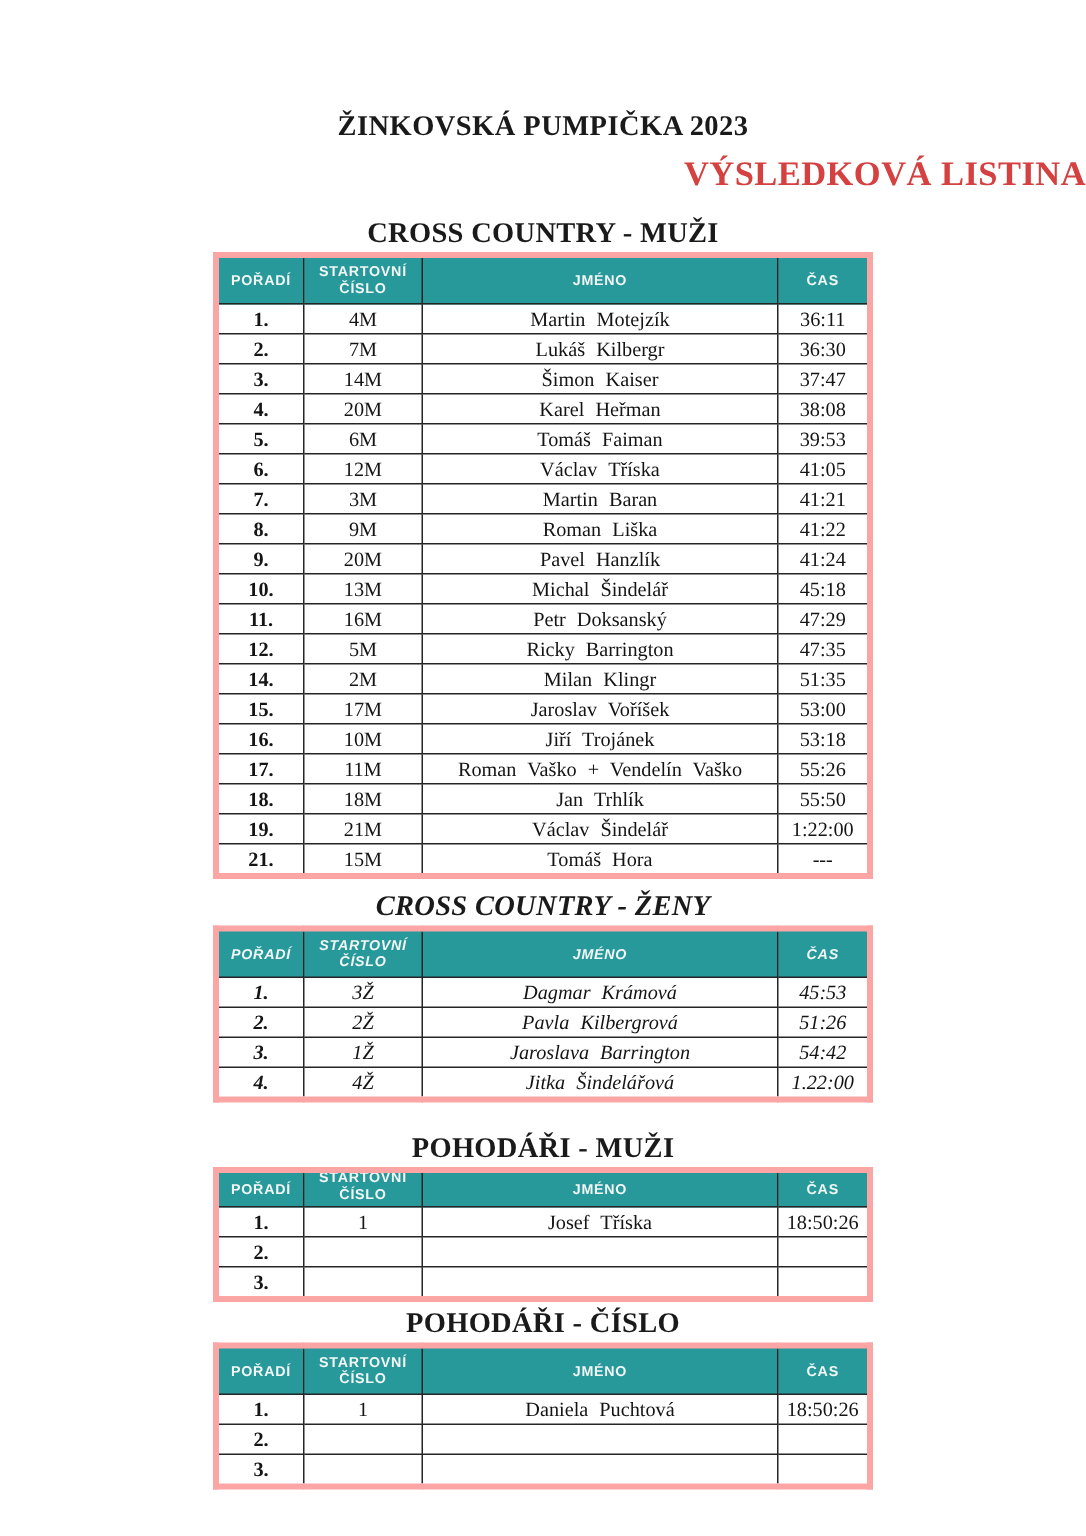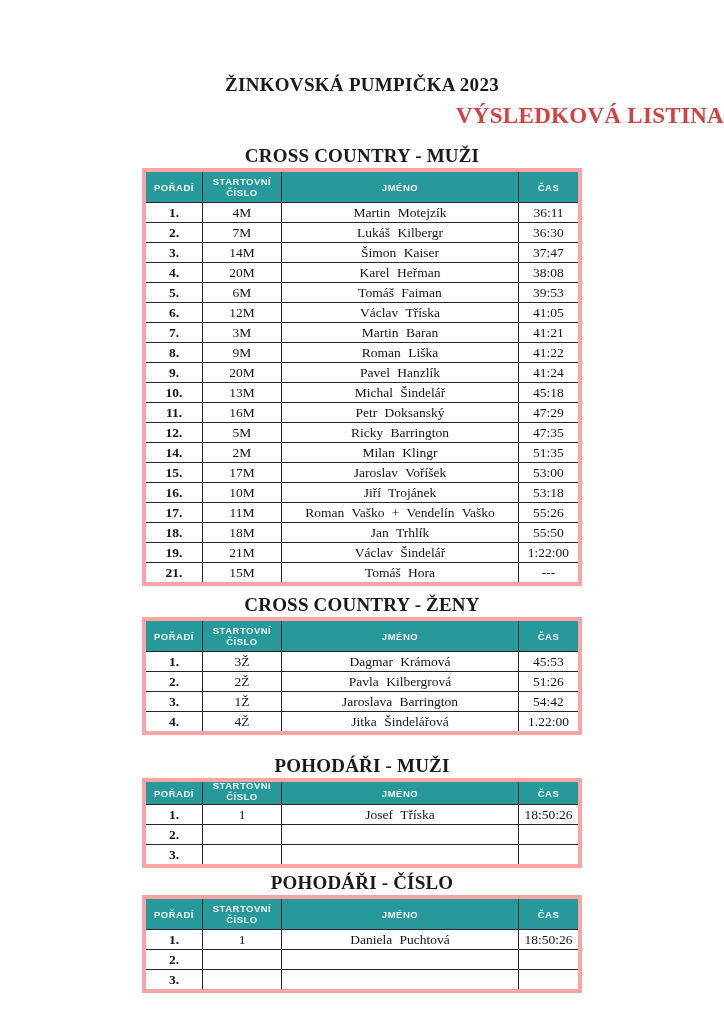--- a/index.html
+++ b/index.html
@@ -15,21 +15,21 @@
     letter-spacing:0.3px; line-height:27px; color:var(--ink, #161616);
   }
   .subtitle {
     text-align:right; font-size:23px; font-weight:bold;
     letter-spacing:0.3px; line-height:25px; margin-top:5px;
     color:var(--red, #d54040);
   }
 
   .tbl-section { text-align:center; }
   .s0 { margin-top:19px; }
-  .s1 { margin-top:10px; }
+  .s1 { margin-top:10px;font-style:italic; }
   .s2 { margin-top:22px; }
   .s3 { margin-top:6px; }
 
   .tbl-heading {
     font-size:19px; font-weight:bold; line-height:17px;
     letter-spacing:0.2px; color:var(--ink, #161616);
   }
 
   table.results {
     width:433px; margin:4px auto 0 auto;

